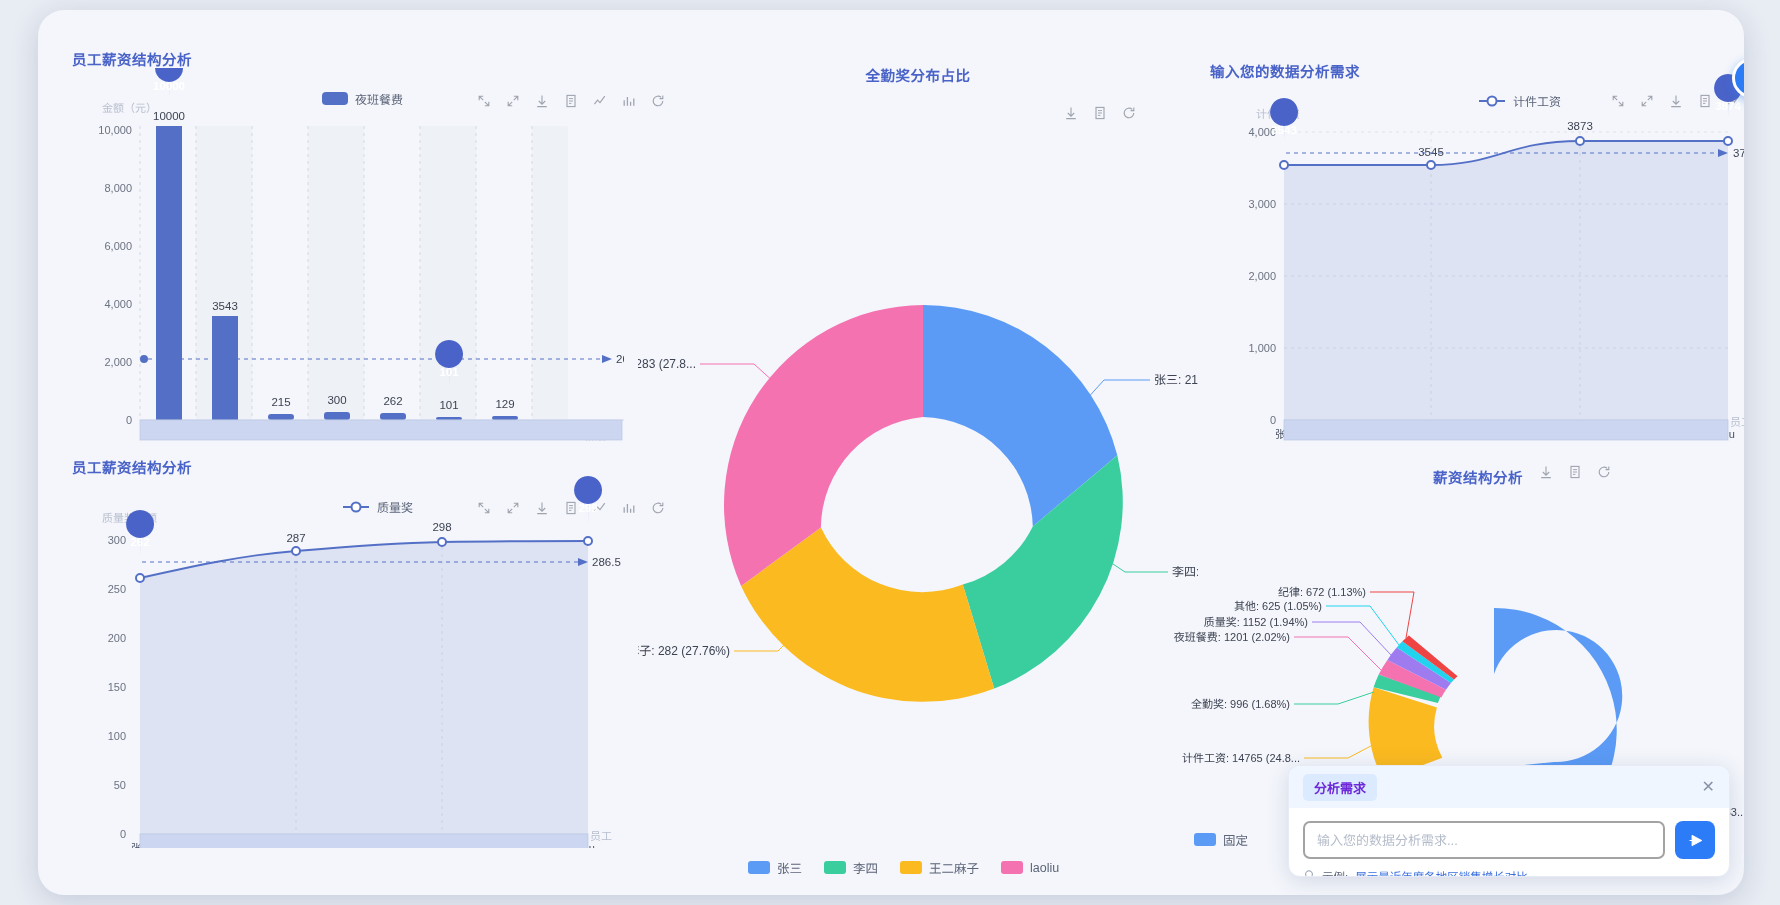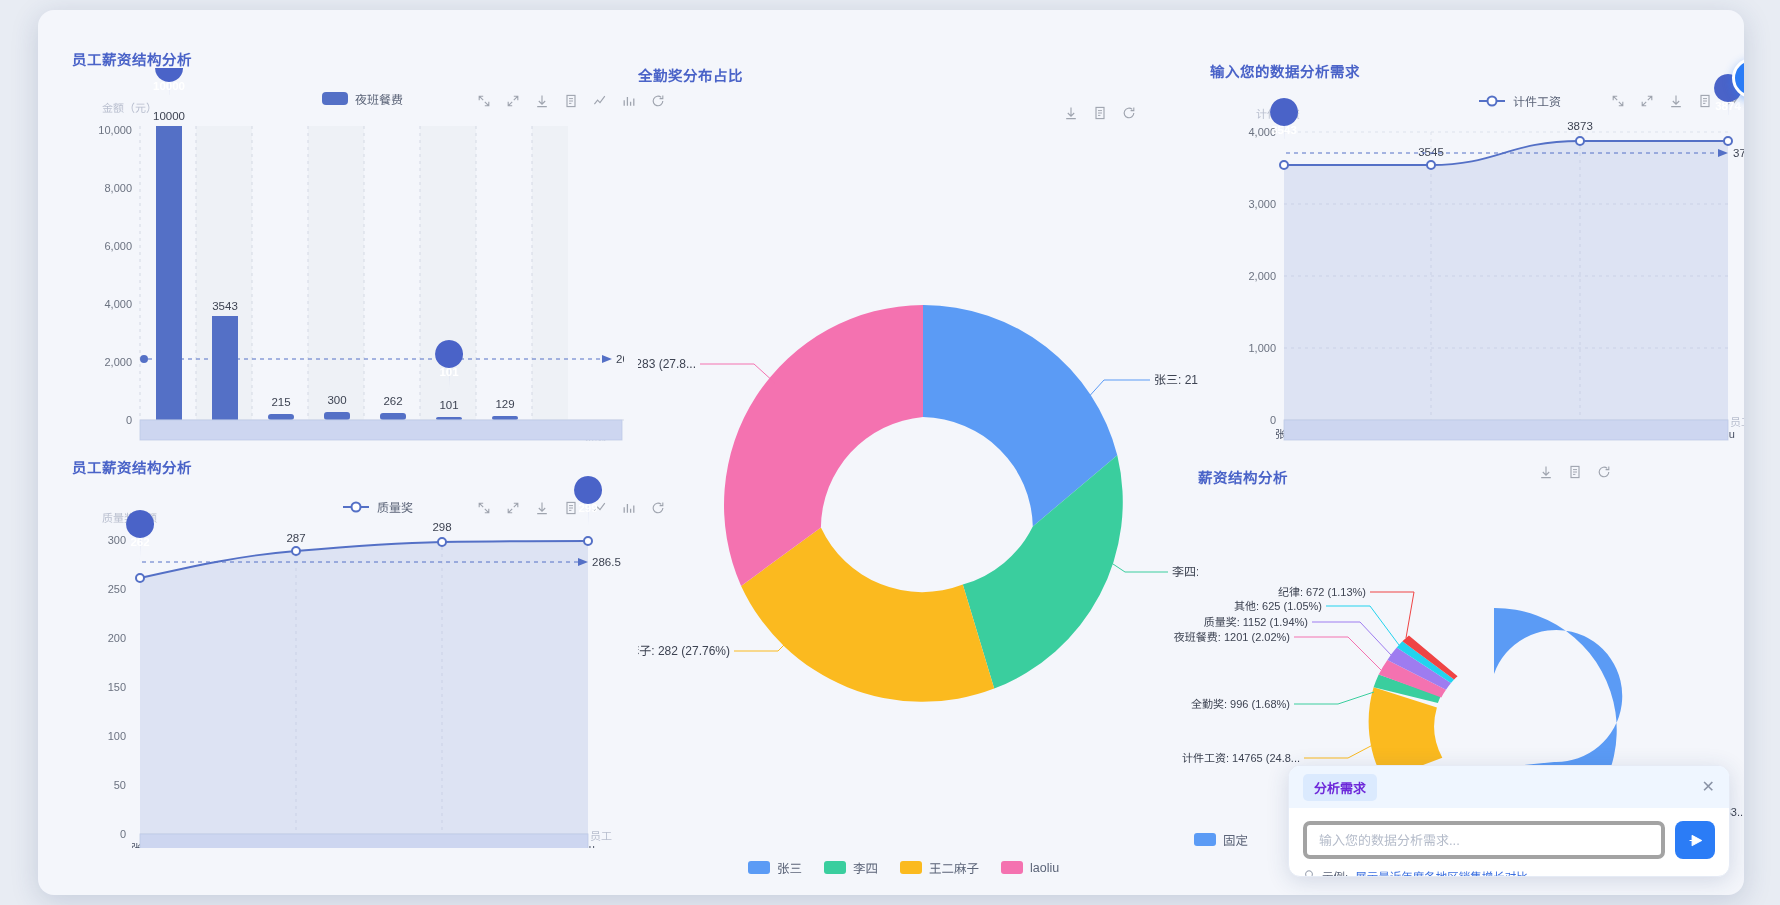--- a/index.html
+++ b/index.html
@@ -7,32 +7,32 @@
     width: 1780px; height: 905px;
     background: #e8ecf3;
     font-family: "Liberation Sans", "DejaVu Sans", sans-serif;
     overflow: hidden;
   }
   .app-frame {
     position: absolute;
     left: 38px; top: 10px;
     width: 1706px; height: 885px;
     background: #f4f6fb;
-    border-radius: 16px;
+    border-radius: 26px;
     box-shadow: 0 6px 28px rgba(40,60,110,.18);
     overflow: hidden;
   }
   .panel { position: absolute; }
   .panel-title {
     color: #4a63c8;
     font-weight: bold;
     font-size: 14.5px;
     letter-spacing: .5px;
   }
-  .panel-title.center { text-align: left; width: 100%; }
+  .panel-title.center { text-align: center; width: 100%; }
   .toolbar { position: absolute; display: flex; gap: 13px; align-items: center; }
   .tb-icon { width: 16px; height: 16px; opacity: .62; cursor: pointer; display:block; }
   .legend-inline {
     position: absolute; display: flex; align-items: center; gap: 7px;
     font-size: 12px; color: #5b6478;
   }
   .legend-swatch { width: 26px; height: 13px; border-radius: 4px; background: #5470c6; display:block; }
   .axis-name { fill: #b9bfcf; font-size: 11px; }
   .axis-tick { fill: #6b7280; font-size: 11px; }
   .val-label { fill: #3d4352; font-size: 11.5px; }
@@ -62,21 +62,21 @@
     padding: 0 14px; box-sizing: border-box;
   }
   .chat-tag {
     background: #dbeafe; color: #6d28d9; font-weight: bold;
     font-size: 13px; padding: 4px 11px; border-radius: 5px;
   }
   .chat-close { color: #8a93a6; font-size: 16px; cursor: pointer; line-height: 1; }
   .chat-body { padding: 13px 14px 11px; }
   .chat-row { display: flex; align-items: center; gap: 10px; }
   .chat-input {
-    flex: 1; height: 38px; border: 4px solid #a3a3a3; border-radius: 7px;
+    flex: 1; height: 38px; border: 2px solid #a3a3a3; border-radius: 7px;
     padding: 0 12px; font-size: 13px; color: #333; outline: none;
     font-family: "Liberation Sans", sans-serif; box-sizing: border-box;
     background: #fff;
   }
   .chat-input::placeholder { color: #b5bcca; }
   .chat-send {
     width: 40px; height: 38px; border-radius: 8px; background: #2b7cf6;
     display: flex; align-items: center; justify-content: center;
     cursor: pointer; border: none;
   }

